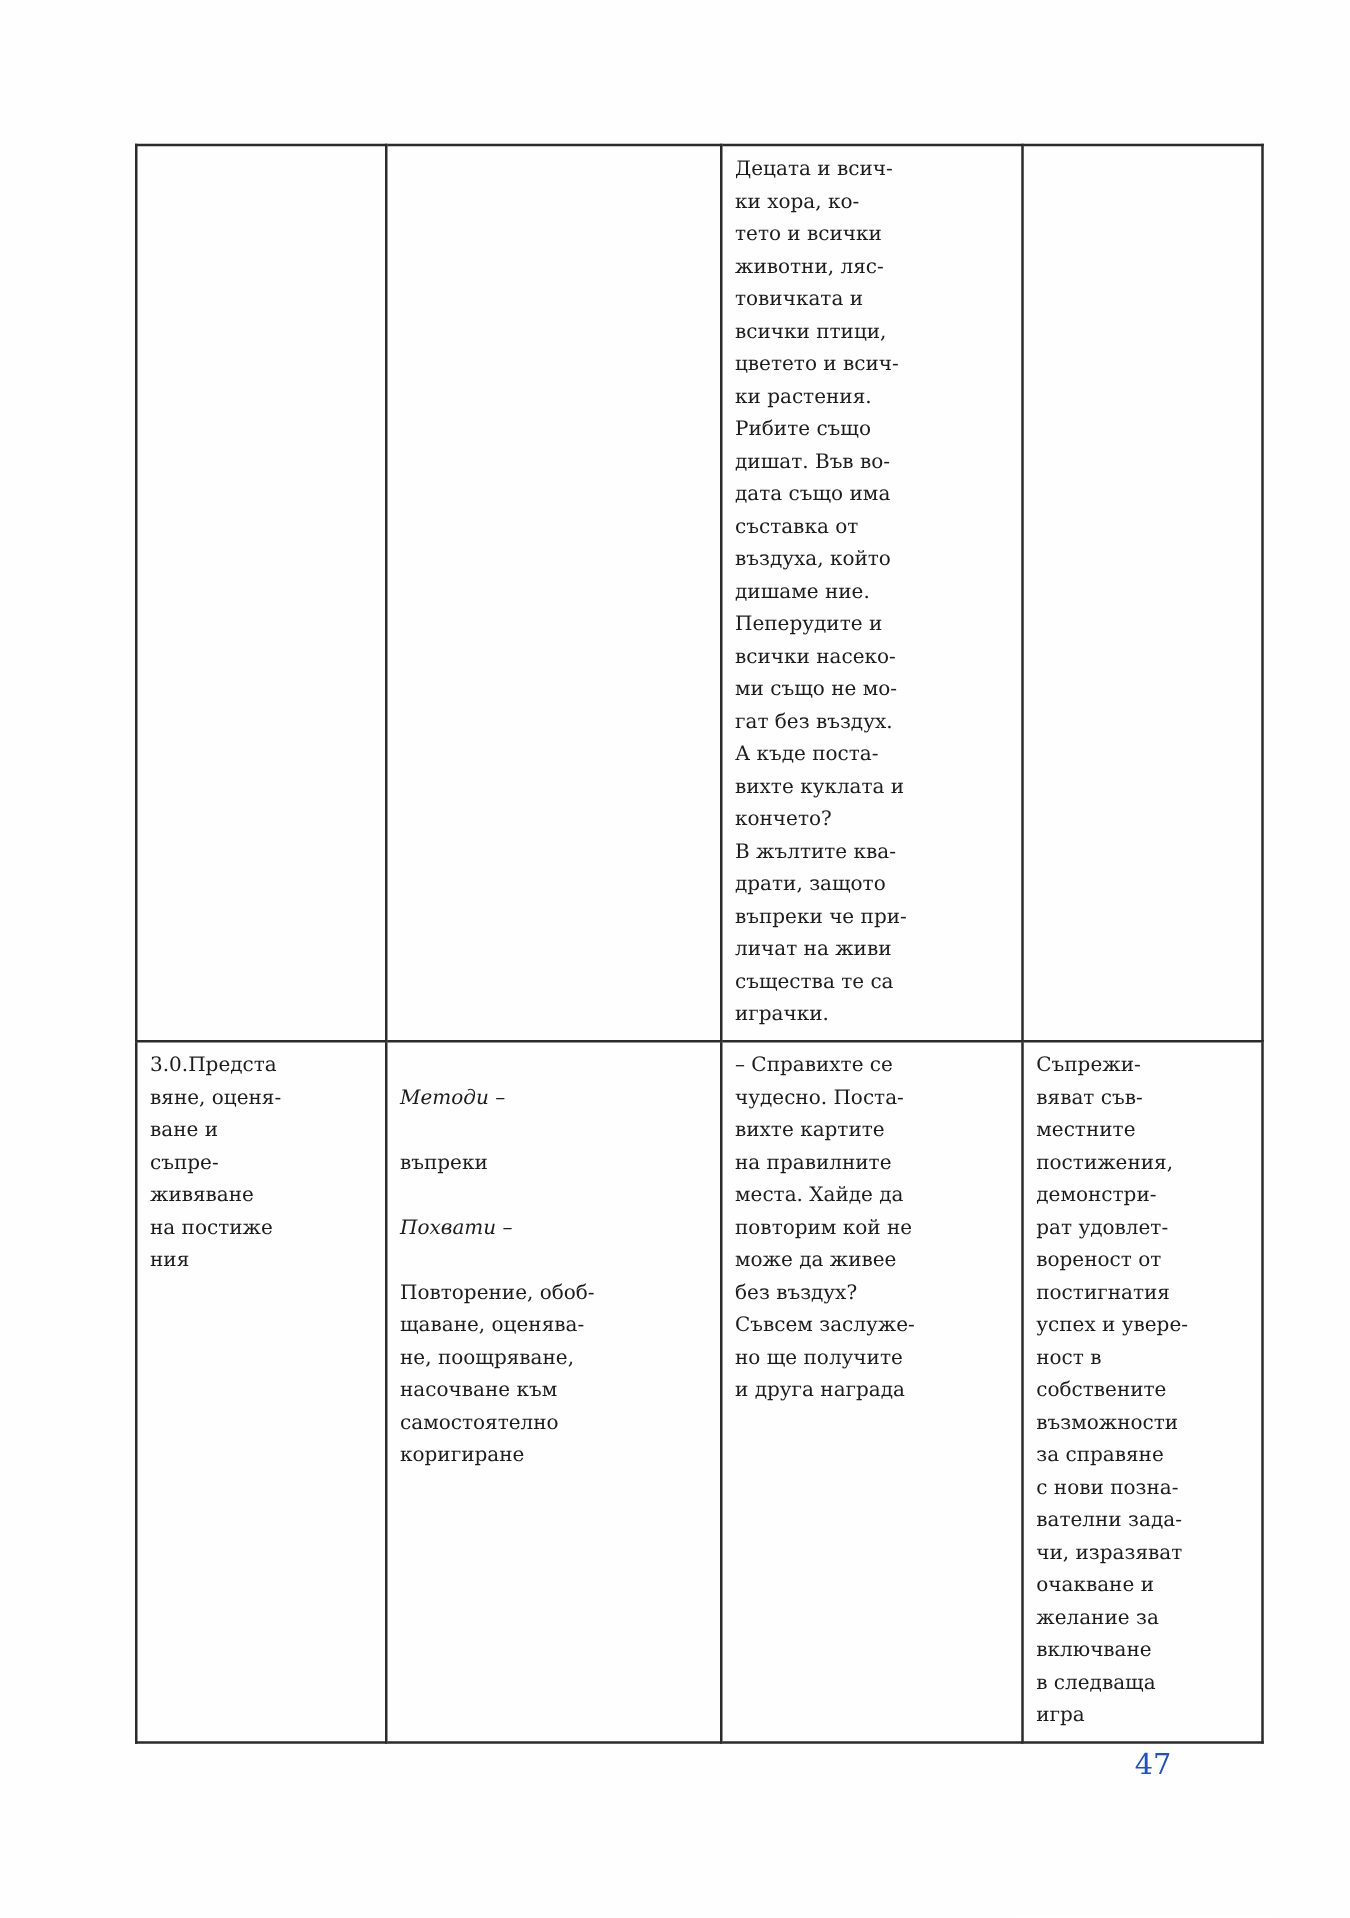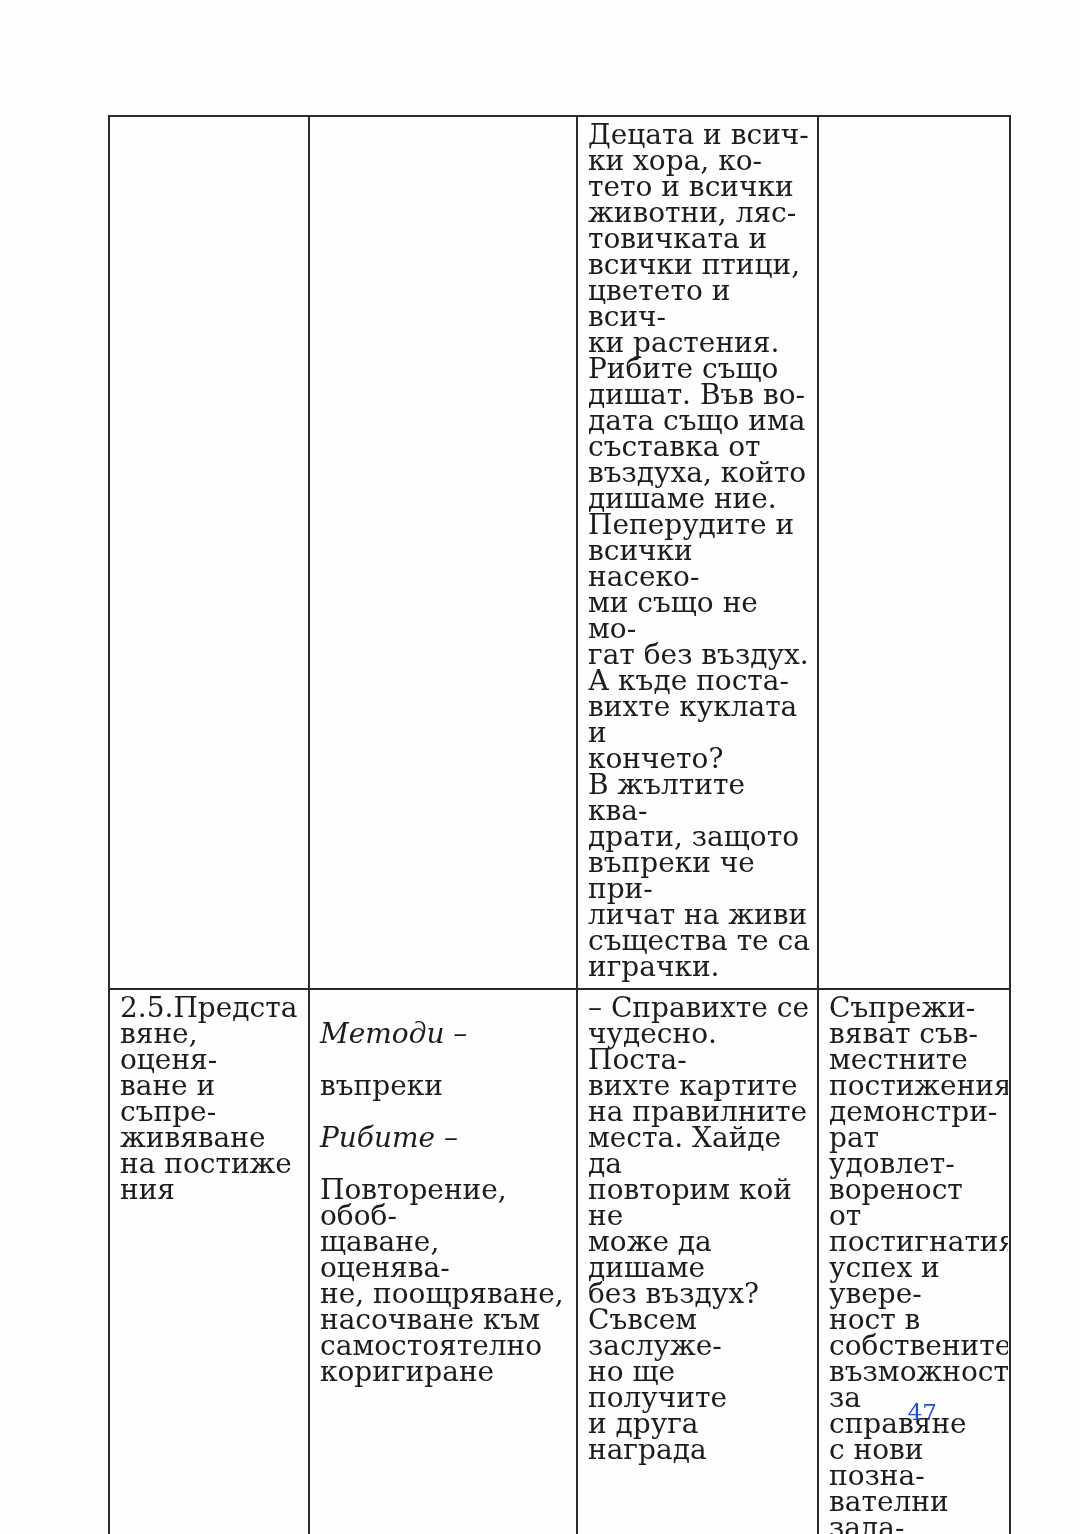--- a/index.html
+++ b/index.html
@@ -21,21 +21,21 @@
     left: 108px;
     top: 115px;
     width: 829px;
     border-collapse: collapse;
     table-layout: fixed;
   }
   table.doc-table td {
     border: 2px solid #2b2b2b;
     vertical-align: top;
     padding: 5px 6px 8px 10px;
-    font-size: 28px;
+    font-size: 16px;
     line-height: 26px;
     white-space: pre-line;
     overflow: hidden;
   }
   td.col-1 { width: 182px; }
   td.col-2 { width: 250px; }
   td.col-3 { width: 223px; }
   td.col-4 { width: 174px; border-radius: 30px; }
   .italic {
     font-style: italic;
@@ -82,45 +82,45 @@
 кончето?
 В жълтите ква-
 драти, защото
 въпреки че при-
 личат на живи
 същества те са
 играчки.</td>
       <td class="col-4"></td>
     </tr>
     <tr>
-      <td class="col-1">2.5.Предста
+      <td class="col-1">3.0.Предста
 вяне, оценя-
 ване и
 съпре-
 живяване
 на постиже
 ния</td>
       <td class="col-2">
         <div class="italic">Методи –</div>
         <div>въпреки</div>
-        <div class="italic">Рибите –</div>
+        <div class="italic">Похвати –</div>
         <div>Повторение, обоб-
 щаване, оценява-
 не, поощряване,
 насочване към
 самостоятелно
 коригиране</div>
       </td>
       <td class="col-3">– Справихте се
 чудесно. Поста-
 вихте картите
 на правилните
 места. Хайде да
 повторим кой не
-може да дишаме
+може да живее
 без въздух?
 Съвсем заслуже-
 но ще получите
 и друга награда</td>
       <td class="col-4">Съпрежи-
 вяват съв-
 местните
 постижения,
 демонстри-
 рат удовлет-

